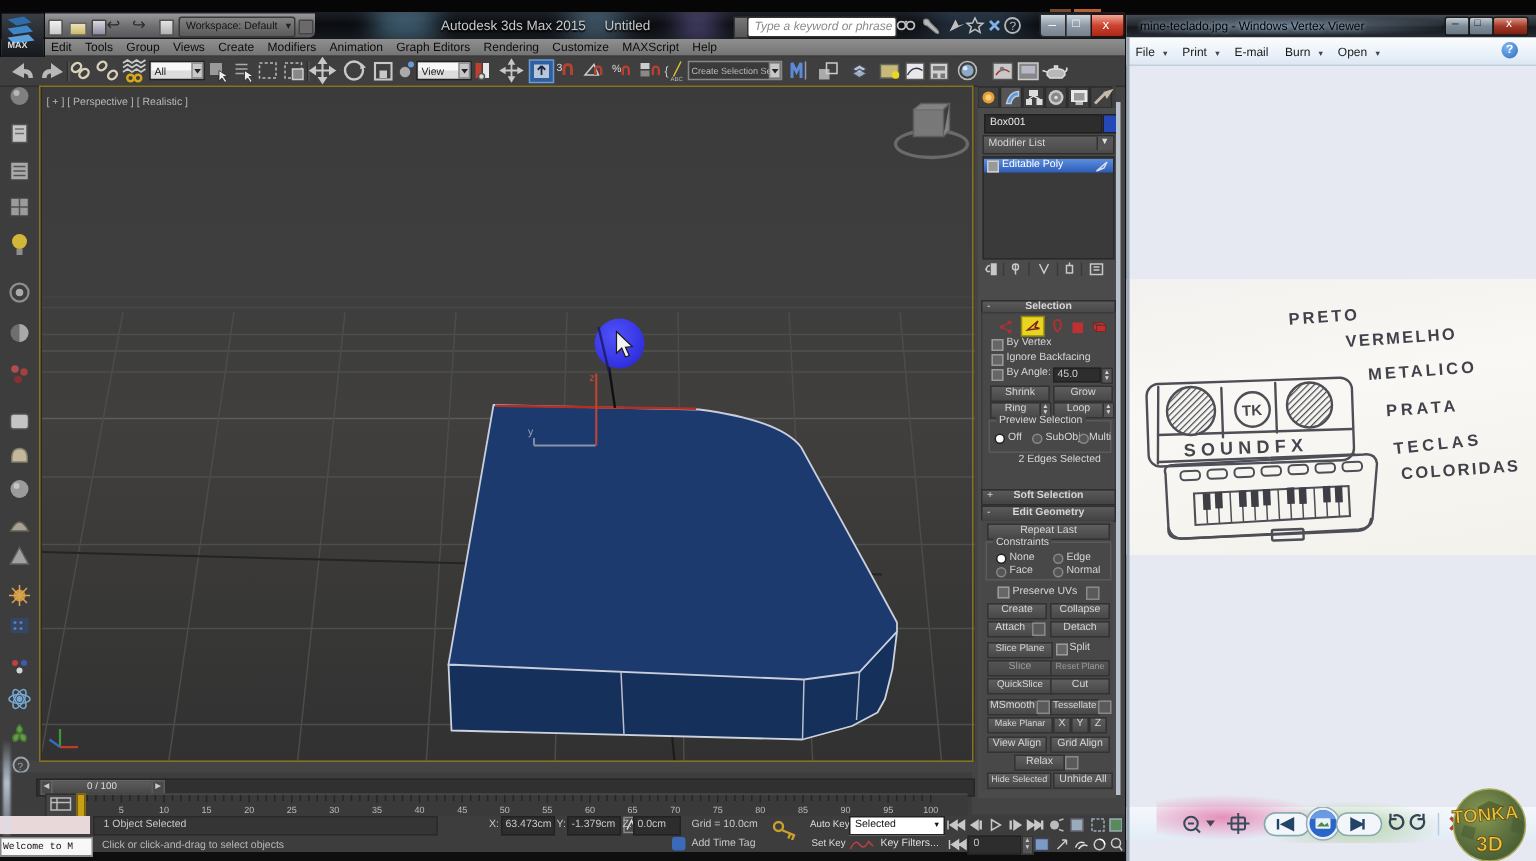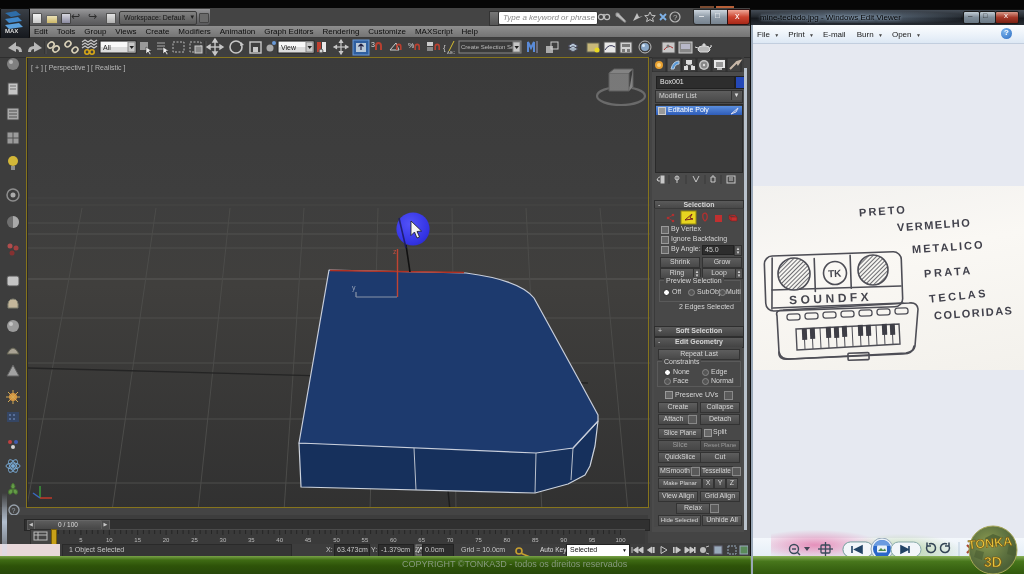--- a/index.html
+++ b/index.html
@@ -13,20 +13,27 @@
 <body>
 <div id="root">
 
   <div class="abs" style="left:0;top:0;width:1024px;height:9px;background:#060606;"></div>
   <div class="abs" style="left:0;top:8px;width:750px;height:1px;background:#878d94;"></div>
   <div class="abs" style="left:700px;top:6px;width:14px;height:3px;background:#7a4a30;"></div>
   <div class="abs" style="left:716px;top:6px;width:18px;height:3px;background:#b86038;"></div>
 
   <div class="abs" id="maxwin" style="left:0;top:8px;width:750px;height:550px;background:#444;">
 
+    <div class="abs" style="left:0;top:0;width:750px;height:18px;background:linear-gradient(#1c2026,#0a0c10 45%,#15181d);overflow:hidden;">
+      <div class="abs" style="left:250px;top:-4px;width:40px;height:22px;background:#6fa8c8;filter:blur(8px);opacity:.55;"></div>
+      <div class="abs" style="left:380px;top:-4px;width:34px;height:22px;background:#7fb0d0;filter:blur(9px);opacity:.5;"></div>
+      <div class="abs" style="left:452px;top:-2px;width:26px;height:20px;background:#8a7ad0;filter:blur(8px);opacity:.5;"></div>
+      <div class="abs" style="left:620px;top:-4px;width:60px;height:22px;background:#4a6a88;filter:blur(10px);opacity:.45;"></div>
+      <div class="abs txt" style="left:294px;top:4px;font-size:9px;color:#c9c9c9;text-shadow:0 1px 1px #000;">Autodesk 3ds Max  2015 &nbsp;&nbsp;&nbsp; Untitled</div>
+    </div>
 
     <div class="abs" style="left:28px;top:1px;width:182px;height:16px;background:linear-gradient(#98989a,#6e6e70 55%,#58585a);border-radius:0 0 4px 0;"></div>
 
     <div class="abs" style="left:32px;top:5px;width:8px;height:9px;background:linear-gradient(#f2f2f2,#c8c8c8);border:1px solid #555;border-radius:1px;"></div>
     <div class="abs" style="left:46px;top:7px;width:10px;height:7px;background:linear-gradient(#ece2b8,#cdb868);border:1px solid #666;border-radius:1px;"></div>
     <div class="abs" style="left:61px;top:5px;width:8px;height:9px;background:linear-gradient(#d8d8e0,#8a8aa0);border:1px solid #444;border-radius:1px;"></div>
     <div class="abs txt" style="left:71px;top:2px;font-size:11px;color:#2d2d2d;">↩</div>
     <div class="abs txt" style="left:88px;top:2px;font-size:11px;color:#2d2d2d;">↪</div>
     <div class="abs" style="left:106px;top:5px;width:8px;height:9px;background:linear-gradient(#e4e4e4,#b0b0b0);border:1px solid #555;"></div>
 
@@ -743,21 +750,21 @@
         </svg>
       </div>
     </div>
   </div>
 
   <div class="abs" id="pviewer" style="left:751px;top:10px;width:273px;height:564px;background:#e6e9f1;">
     <div class="abs" style="left:0;top:15px;width:2px;height:549px;background:#9aa8b8;z-index:5;"></div>
 
     <div class="abs" style="left:0;top:0;width:273px;height:15px;background:linear-gradient(#444c56,#23282e 45%,#15181d 55%,#272c33);">
       <div class="abs" style="left:10px;top:1px;width:200px;height:12px;background:radial-gradient(ellipse at 45% 55%,rgba(165,195,225,0.55),rgba(165,195,225,0) 78%);"></div>
-      <span class="abs txt" style="left:9px;top:3px;font-size:8px;color:#000;text-shadow:0 0 3px rgba(190,215,240,0.9);">mine-teclado.jpg - Windows Edit Viewer</span>
+      <span class="abs txt" style="left:9px;top:3px;font-size:8px;color:#000;text-shadow:0 0 3px rgba(190,215,240,0.9);">mine-teclado.jpg - Windows Vertex Viewer</span>
       <div class="abs" style="left:212px;top:1px;width:15px;height:11px;background:linear-gradient(#c2ccd4,#7e8c98 50%,#6a7884);border:1px solid #1a1a1a;border-radius:2px;">
           <span style="position:absolute;left:4px;top:-1px;font-size:8px;color:#222;">–</span>
         </div>
       <div class="abs" style="left:228px;top:1px;width:15px;height:11px;background:linear-gradient(#c2ccd4,#7e8c98 50%,#6a7884);border:1px solid #1a1a1a;border-radius:2px;">
           <span style="position:absolute;left:3px;top:0px;font-size:7px;color:#222;">□</span>
         </div>
       <div class="abs" style="left:244px;top:1px;width:22px;height:11px;background:linear-gradient(#d89888,#a43828 50%,#7a2012);border:1px solid #1a1a1a;border-radius:2px;">
           <span style="position:absolute;left:8px;top:-1px;font-size:8px;color:#fff;">x</span>
         </div>
     </div>
@@ -881,24 +888,20 @@
         <path d="M176 8 A4.5 4.5 0 1 0 178 6 M176 4.5 L176 8 L180 8" stroke="#345" stroke-width="1.5" fill="none"></path>
         <path d="M198 8 A4.5 4.5 0 1 1 196 6 M198 4.5 L198 8 L194 8" stroke="#345" stroke-width="1.5" fill="none"></path>
         <line x1="208" y1="4" x2="208" y2="19" stroke="#bcd"></line>
         <path d="M216 7 L224 15 M224 7 L216 15" stroke="#a84830" stroke-width="2.2"></path>
       </svg>
     </div>
   </div>
 
   <div class="abs" style="left:2px;top:493px;width:5px;height:64px;background:linear-gradient(180deg,rgba(205,222,242,0),rgba(208,224,244,0.8) 45%,rgba(208,224,244,0.25));filter:blur(0.7px);"></div>
 
-  <div class="abs" id="greenbar" style="left:0;top:556px;width:1024px;height:18px;background:linear-gradient(#79a348,#3f6b14 22%,#2e5309 55%,#27470a);">
-    <div class="abs" style="left:750px;top:0;width:274px;height:18px;background:linear-gradient(#8db45c,#4a7a1e 30%,#335c0e);opacity:.85;"></div>
-    <div class="abs txt" style="left:402px;top:3px;font-size:9px;color:#8fa08a;opacity:.9;">COPYRIGHT ©TONKA3D - todos os direitos reservados</div>
-  </div>
 
   <div class="abs" id="tonka" style="left:963px;top:524px;width:61px;height:50px;">
     <svg width="61" height="50" style="position:absolute;left:0;top:0;">
       <defs>
         <radialGradient id="ball" cx="0.4" cy="0.35" r="0.75">
           <stop offset="0" stop-color="#8a9a50"></stop>
           <stop offset="0.55" stop-color="#5e7240"></stop>
           <stop offset="0.85" stop-color="#4c6036"></stop>
           <stop offset="1" stop-color="#7a8848"></stop>
         </radialGradient>

